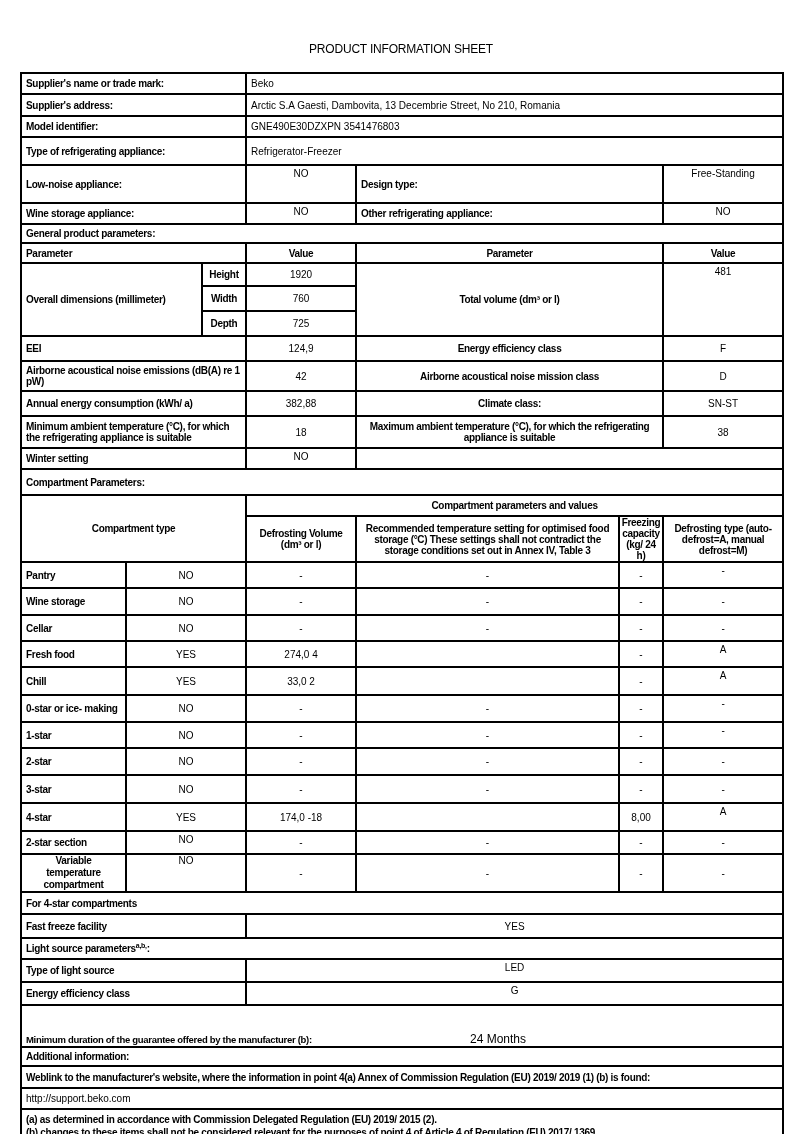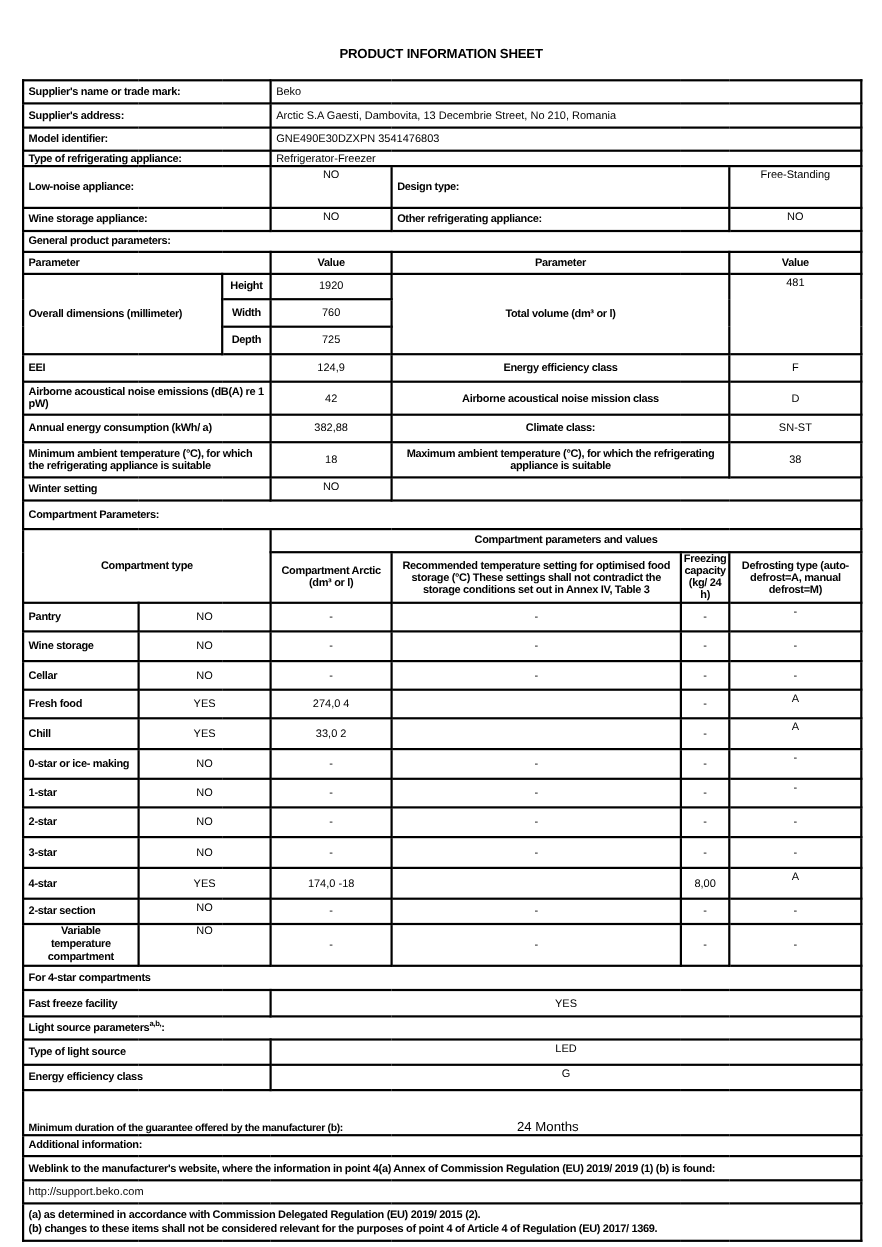--- a/index.html
+++ b/index.html
@@ -1,17 +1,17 @@
 <!DOCTYPE html>
 <html><head>
 <meta charset="utf-8">
 <style>
   html, body { margin:0; padding:0; background:#ffffff; }
   body { width:802px; height:1134px; position:relative; font-family:"Liberation Sans", sans-serif; color:#000; overflow:hidden; }
-  .title { position:absolute; top:42px; left:0; width:802px; text-align:center; font-weight:bold; font-size:12px; letter-spacing:-0.2px; }
+  .title { position:absolute; top:42px; left:0; width:802px; text-align:center; font-weight:normal; font-size:12px; letter-spacing:-0.2px; }
   table.sheet { position:absolute; left:20px; top:72px; width:762px; border-collapse:collapse; table-layout:fixed; }
   table.sheet td { border:2px solid #000; padding:0 4px; font-size:10px; vertical-align:middle; overflow:hidden; }
   .lbl { font-weight:bold; font-size:9.5px; letter-spacing:-0.3px;margin-top:28px; }
   .val { font-size:12px; }
   .c { text-align:center; }
   .vtop { vertical-align:top !important; padding-top:2px !important; }
   .note { font-weight:bold; font-size:9px; letter-spacing:-0.3px; line-height:13px; }
   sup { font-size:7px; }
 </style>
 </head>
@@ -36,21 +36,21 @@
     <td colspan="4" class="val">Beko</td>
   </tr>
   <tr style="height:22px">
     <td colspan="3" class="lbl">Supplier's address:</td>
     <td colspan="4" class="val">Arctic S.A  Gaesti, Dambovita, 13 Decembrie Street, No 210, Romania</td>
   </tr>
   <tr style="height:21px">
     <td colspan="3" class="lbl">Model identifier:</td>
     <td colspan="4" class="val">GNE490E30DZXPN 3541476803</td>
   </tr>
-  <tr style="height:14px">
+  <tr style="height:28px">
     <td colspan="3" class="lbl">Type of refrigerating appliance:</td>
     <td colspan="4" class="val">Refrigerator-Freezer</td>
   </tr>
   <tr style="height:38px">
     <td colspan="3" class="lbl">Low-noise appliance:</td>
     <td class="val c vtop">NO</td>
     <td colspan="2" class="lbl">Design type:</td>
     <td class="val c vtop">Free-Standing</td>
   </tr>
   <tr style="height:21px">
@@ -115,21 +115,21 @@
   </tr>
 
   <tr style="height:26px">
     <td colspan="7" class="lbl">Compartment Parameters:</td>
   </tr>
   <tr style="height:21px">
     <td colspan="3" rowspan="2" class="lbl c">Compartment type</td>
     <td colspan="4" class="lbl c">Compartment parameters and values</td>
   </tr>
   <tr style="height:46px">
-    <td class="lbl c">Compartment Arctic (dm³ or l)</td>
+    <td class="lbl c">Defrosting Volume (dm³ or l)</td>
     <td class="lbl c">Recommended temperature setting for optimised food storage (°C) These settings shall not contradict the storage conditions set out in Annex IV, Table 3</td>
     <td class="lbl c" style="padding:0 1px">Freezing capacity (kg/ 24 h)</td>
     <td class="lbl c">Defrosting type (auto-defrost=A, manual defrost=M)</td>
   </tr>
 
   <tr style="height:26px">
     <td class="lbl">Pantry</td>
     <td colspan="2" class="val c">NO</td>
     <td class="val c">-</td>
     <td class="val c">-</td>

